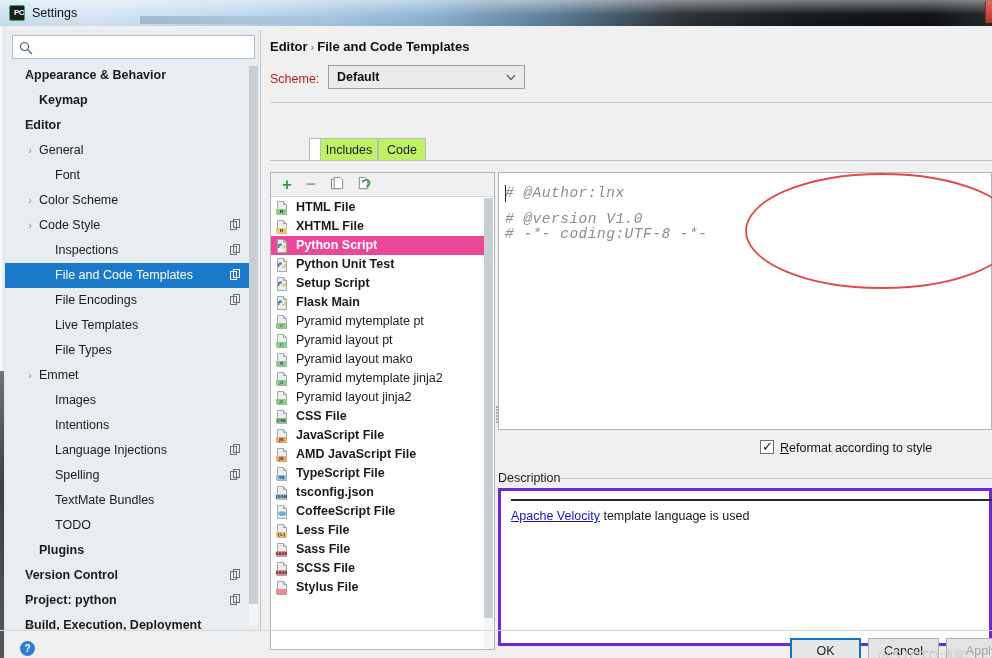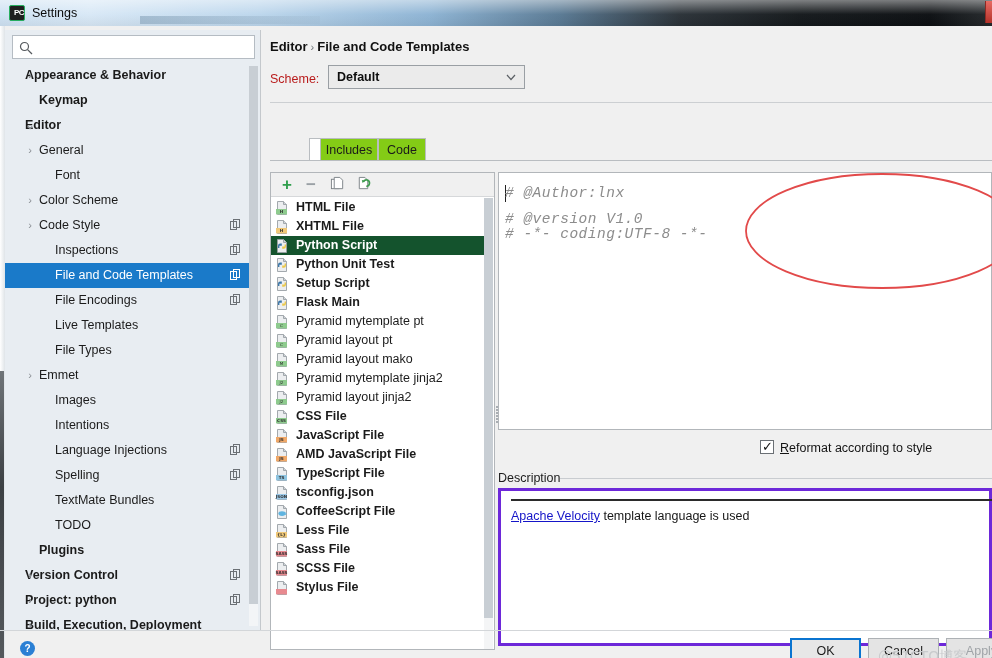--- a/index.html
+++ b/index.html
@@ -138,21 +138,21 @@
     background: #cccfd2;
   }
 
   
   #tabs {
     position: absolute; left: 8px; top: 112px; width: 722px; height: 23px;
   }
   .tab {
     position: absolute; top: 0; height: 23px; line-height: 22px;
     text-align: center; font-size: 12.5px; color: #1b1b1b;
-    background: #84cc16; border: 1px solid #b9bdc1; border-bottom: 0;
+    background: #bef264; border: 1px solid #b9bdc1; border-bottom: 0;
   }
   .tab.active { background: #ffffff; color: #111; }
   #tabs-underline {
     position: absolute; left: 8px; top: 134px; width: 722px; height: 1px;
     background: #b9bdc1;
   }
 
   
   #filelist {
     position: absolute; left: 8px; top: 146px; width: 225px; height: 478px;
@@ -169,21 +169,21 @@
   #filelist-items {
     position: absolute; left: 0; top: 25px; width: 214px; height: 451px;
     overflow: hidden;
   }
   .file-row {
     position: relative; height: 19px; line-height: 19px;
     padding-left: 25px; white-space: nowrap;
     font-size: 12.5px; color: #1b1b1b;
   }
   .file-row.bold { font-weight: bold; }
-  .file-row.selected { background: #14532d; color: #ffffff; }
+  .file-row.selected { background: #ec4899; color: #ffffff; }
   .ficon {
     position: absolute; left: 4px; top: 3px; width: 14px; height: 14px;
   }
   #filelist-scroll {
     position: absolute; right: 1px; top: 25px; width: 9px; height: 451px;
     background: #f4f5f6;
   }
   #filelist-scroll-thumb {
     position: absolute; left: 0; top: 0; width: 9px; height: 420px;
     background: #c8ced4;

